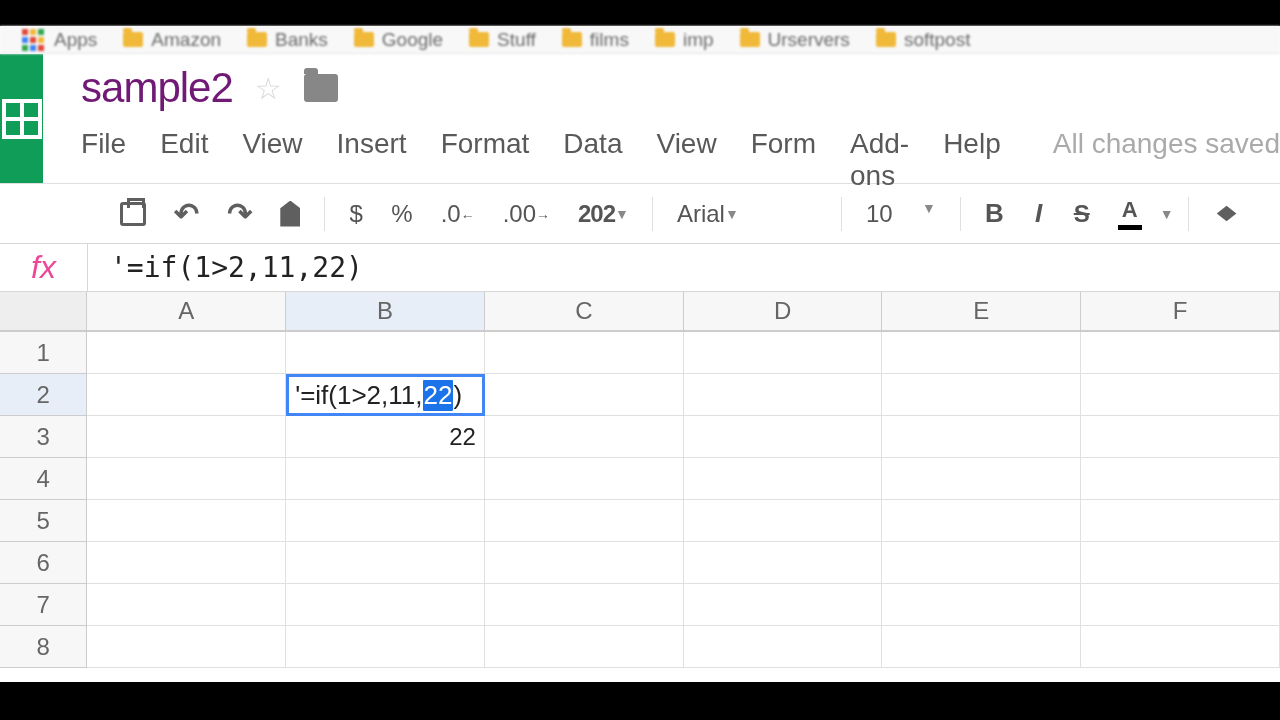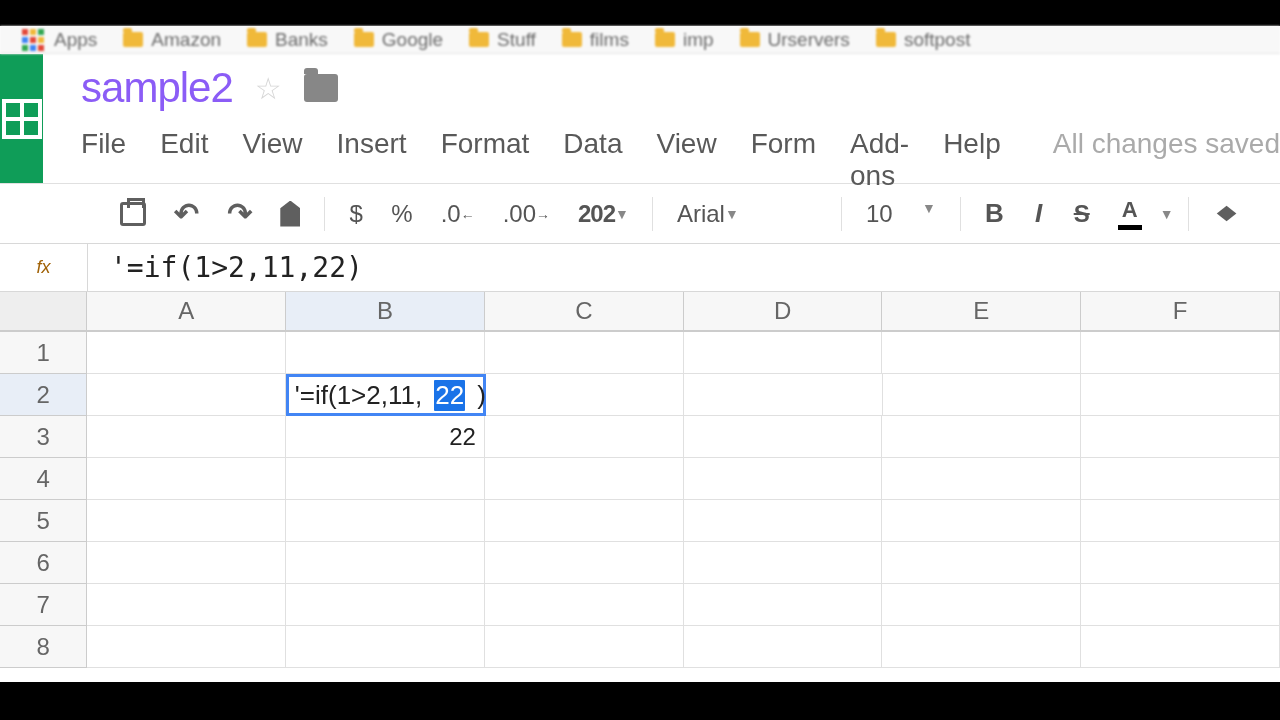--- a/index.html
+++ b/index.html
@@ -24,21 +24,21 @@
   .folder-ic::before { content:""; position:absolute; top:-4px; left:0; width:9px; height:4px; background:#f0b93a; border-radius:2px 2px 0 0;}
 
   .header-row { display: flex; height: 130px; background: #fff; border-bottom: 1px solid #e0e0e0; }
   .logo-box { width: 80px; background: #0f9d58; display: flex; align-items: center; justify-content: center; }
   .logo-inner { width: 40px; height: 40px; border: 4px solid #fff; position: relative; }
   .logo-inner::before, .logo-inner::after { content:""; position:absolute; background:#fff; }
   .logo-inner::before { width:100%; height:4px; top:50%; margin-top:-2px; }
   .logo-inner::after { width:4px; height:100%; left:50%; margin-left:-2px; }
   .title-area { flex: 1; padding: 10px 0 0 38px; }
   .doc-title-row { display: flex; align-items: center; gap: 22px; }
-  .doc-title { font-size: 42px; color: #8b5cf6; font-weight: 400; letter-spacing: -1px; }
+  .doc-title { font-size: 42px; color: #701a75; font-weight: 400; letter-spacing: -1px; }
   .star-icon { font-size: 30px; color: #d6d6d6; }
   .folder-move { width: 34px; height: 28px; background: #878787; border-radius: 3px; position: relative; }
   .folder-move::before { content:""; position:absolute; top:-6px; left:0; width:14px; height:6px; background:#878787; border-radius:3px 3px 0 0;}
   .menubar { display: flex; gap: 34px; font-size: 28px; color: #595959; margin-top: 16px; align-items: baseline; }
   .menubar .save-status { color: #aaa; margin-left: 18px; white-space: nowrap; }
 
   .toolbar { height: 60px; background: #fff; border-bottom: 1px solid #d8d8d8; display: flex; align-items: center; padding: 0 18px 0 110px; gap: 8px; font-size: 24px; color: #555; }
   .tb-btn { padding: 6px 10px; display: flex; align-items: center; justify-content: center; min-width: 34px; }
   .sep { width: 1px; height: 34px; background: #e0e0e0; margin: 0 6px; }
   .print-ic { width:26px; height:24px; border:3px solid #5f5f5f; border-radius:3px; position:relative;}
@@ -51,33 +51,33 @@
   .caret { font-size: 14px; color:#888;}
   .bold-b { font-weight: 900; font-size: 26px; }
   .ital-i { font-style: italic; font-weight: bold; font-size: 26px; }
   .strike-s { text-decoration: line-through; font-weight: bold; font-size: 24px;}
   .textcolor { display:flex; flex-direction:column; align-items:center; gap:2px;}
   .textcolor .a { font-size:22px; font-weight:bold;}
   .textcolor .bar { width:24px; height:5px; background:#000;}
   .fillcolor { width:28px; height:22px; background:#5f5f5f; clip-path: polygon(15% 50%, 50% 15%, 85% 50%, 50% 85%);}
 
   .fx-bar { height: 48px; border-bottom: 1px solid #d8d8d8; display: flex; align-items: center; }
-  .fx-label { width: 88px; text-align: left; font-size: 18px; font-style: italic; color: #a16207; border-right: 1px solid #d8d8d8; height: 100%; display:flex; align-items:center; justify-content:center;}
+  .fx-label { width: 88px; text-align: left; font-size: 32px; font-style: italic; color: #ec4899; border-right: 1px solid #d8d8d8; height: 100%; display:flex; align-items:center; justify-content:center;}
   .fx-input { flex:1; padding-left: 22px; font-size: 28px; color: #222; font-family: Consolas, monospace; }
 
   .grid-wrap { position: relative; }
   .col-headers { display: flex; height: 40px; background: #f7f7f7; border-bottom: 1px solid #ccc; }
   .corner { width: 88px; background: #eee; border-right: 1px solid #ccc; border-bottom: 1px solid #ccc;}
   .col-h { width: 200px; border-right: 1px solid #ccc; border-bottom: 1px solid #ccc; display:flex; align-items:center; justify-content:center; font-size: 24px; color:#666; background:#f7f7f7;}
   .col-h.sel { background: #e8eef7; }
   .rows { }
   .row { display: flex; height: 42px; }
   .row-h { width: 88px; background: #f7f7f7; border-right: 1px solid #ccc; border-bottom: 1px solid #ccc; display:flex; align-items:center; justify-content:center; font-size: 24px; color:#666;}
   .row-h.sel { background:#e8eef7;}
-  .cell { width: 200px; border-right: 1px solid #e0e0e0; border-bottom: 1px solid #e0e0e0; display:flex; align-items:center; padding: 0 8px; font-size: 24px; color:#222; position:relative;gap:12px;}
+  .cell { width: 200px; border-right: 1px solid #e0e0e0; border-bottom: 1px solid #e0e0e0; display:flex; align-items:center; padding: 0 8px; font-size: 24px; color:#222; position:relative;}
   .cell.rj { justify-content: flex-end; }
   .cell.editing { border: 3px solid #4285f4; padding: 2px 6px; font-family: Consolas, monospace; font-size: 26px; }
   .sel-highlight { background: #1a73e8; color: #fff; border-radius: 1px; padding: 0 1px;}
 
   .black-bottom { position:absolute; bottom:0; left:0; right:0; height: 38px; background:#000; }
 </style>
 </head>
 <body>
 
 <div class="viewport">

